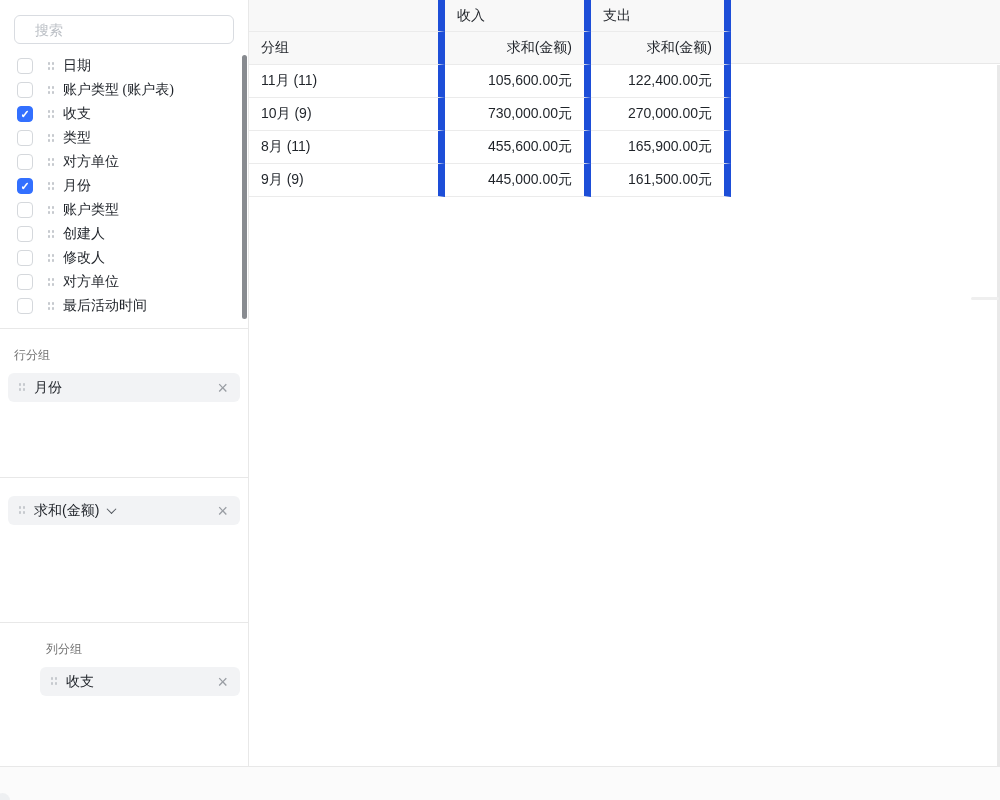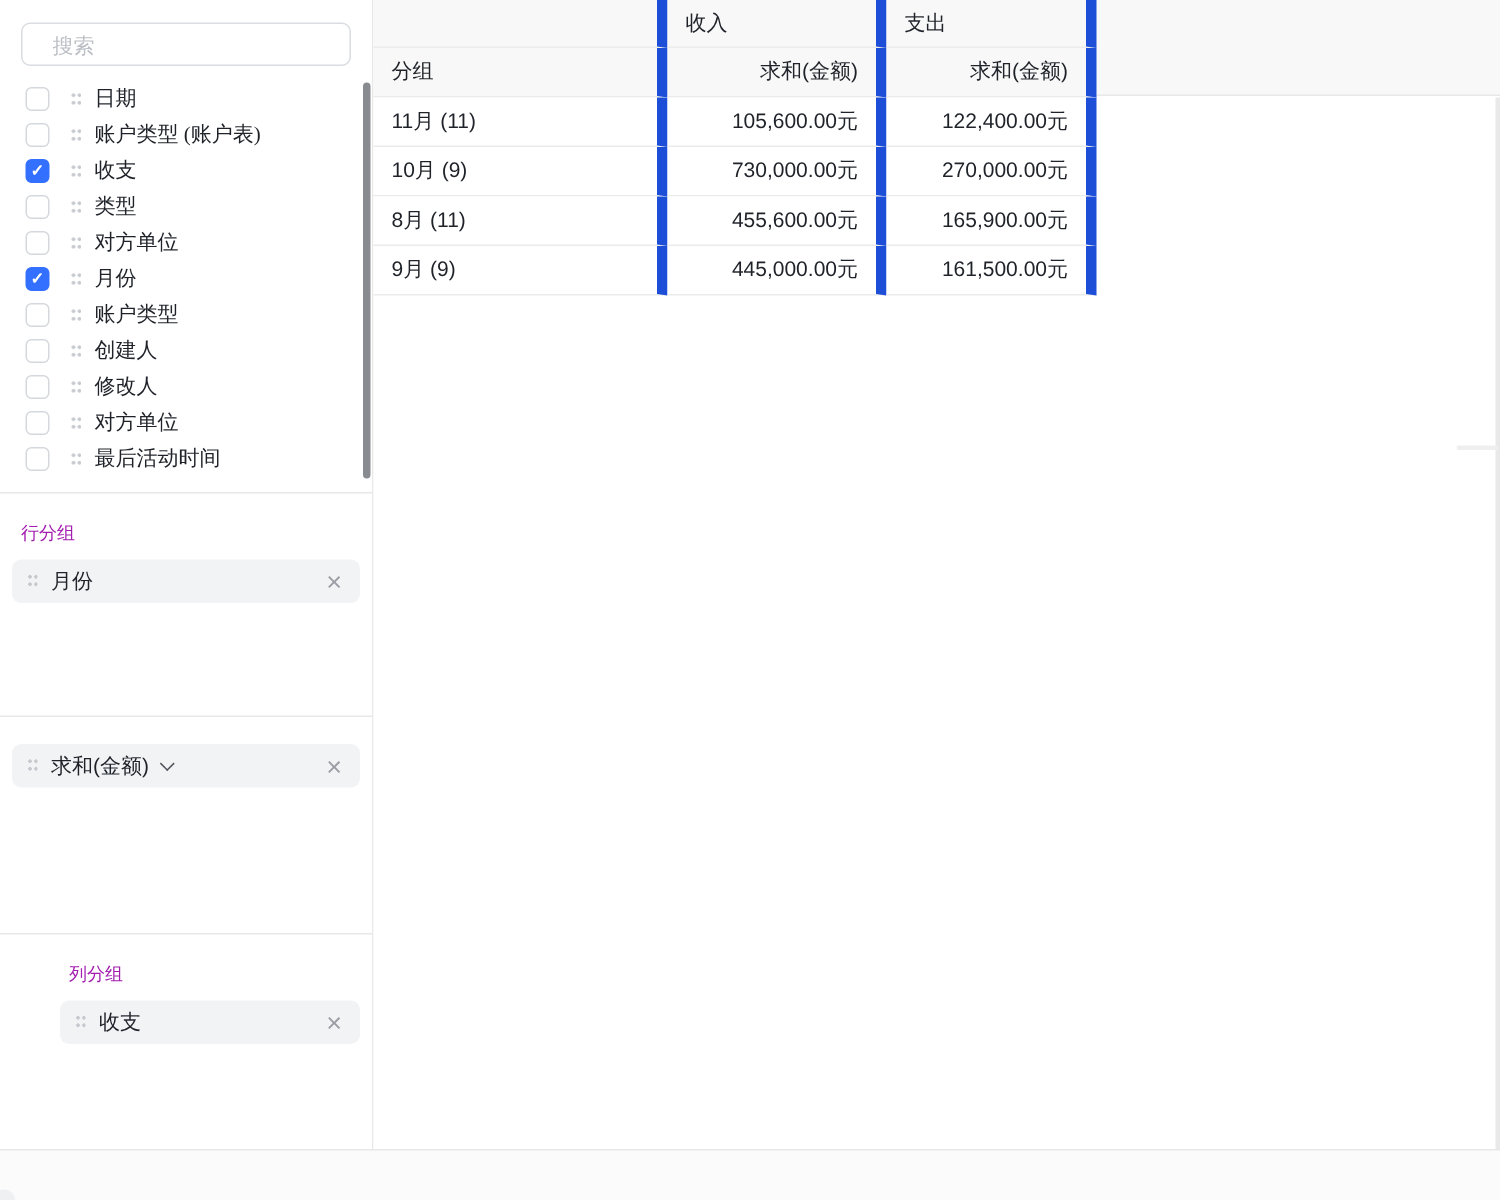--- a/index.html
+++ b/index.html
@@ -23,21 +23,21 @@
     font-size:11px; color:#fff; line-height:1; cursor:pointer; }
   .cbx.checked { background:#3370ff; border-color:#3370ff; }
   .cbx.checked::after { content:"✓"; font-weight:bold; }
   .drag-dots { width:7px; height:11px; margin-left:14px; flex:0 0 7px;
     background-image:radial-gradient(circle, #c6c9ce 1.1px, transparent 1.2px);
     background-size:4px 5px; background-position:0 0; }
   .field-label { margin-left:9px; font-size:14px; color:#1f2329; white-space:nowrap; }
 
   .section { position:absolute; left:0; width:100%; padding:18px 8px 0 8px; }
   .sec-border { border-bottom:1px solid #e8e8e8; }
-  .sec-title { font-size:12px; color:#a21caf; padding-left:6px; margin-bottom:9px; }
+  .sec-title { font-size:12px; color:#737373; padding-left:6px; margin-bottom:9px; }
   .chip { height:29px; background:#f2f3f5; border-radius:6px; display:flex;
     align-items:center; padding:0 10px; cursor:grab; }
   .chip .drag-dots { margin-left:0; }
   .chip-label { margin-left:9px; font-size:14px; font-weight:500; color:#1f2329; }
   .chev { width:7px; height:7px; border-right:1.5px solid #51565d;
     border-bottom:1.5px solid #51565d; transform:rotate(45deg) translate(-1px,-1px);
     margin-left:9px; cursor:pointer; }
   .chip-close { margin-left:auto; color:#9a9ea4; font-size:18px; line-height:1;
     cursor:pointer; padding:0 2px; }
 

